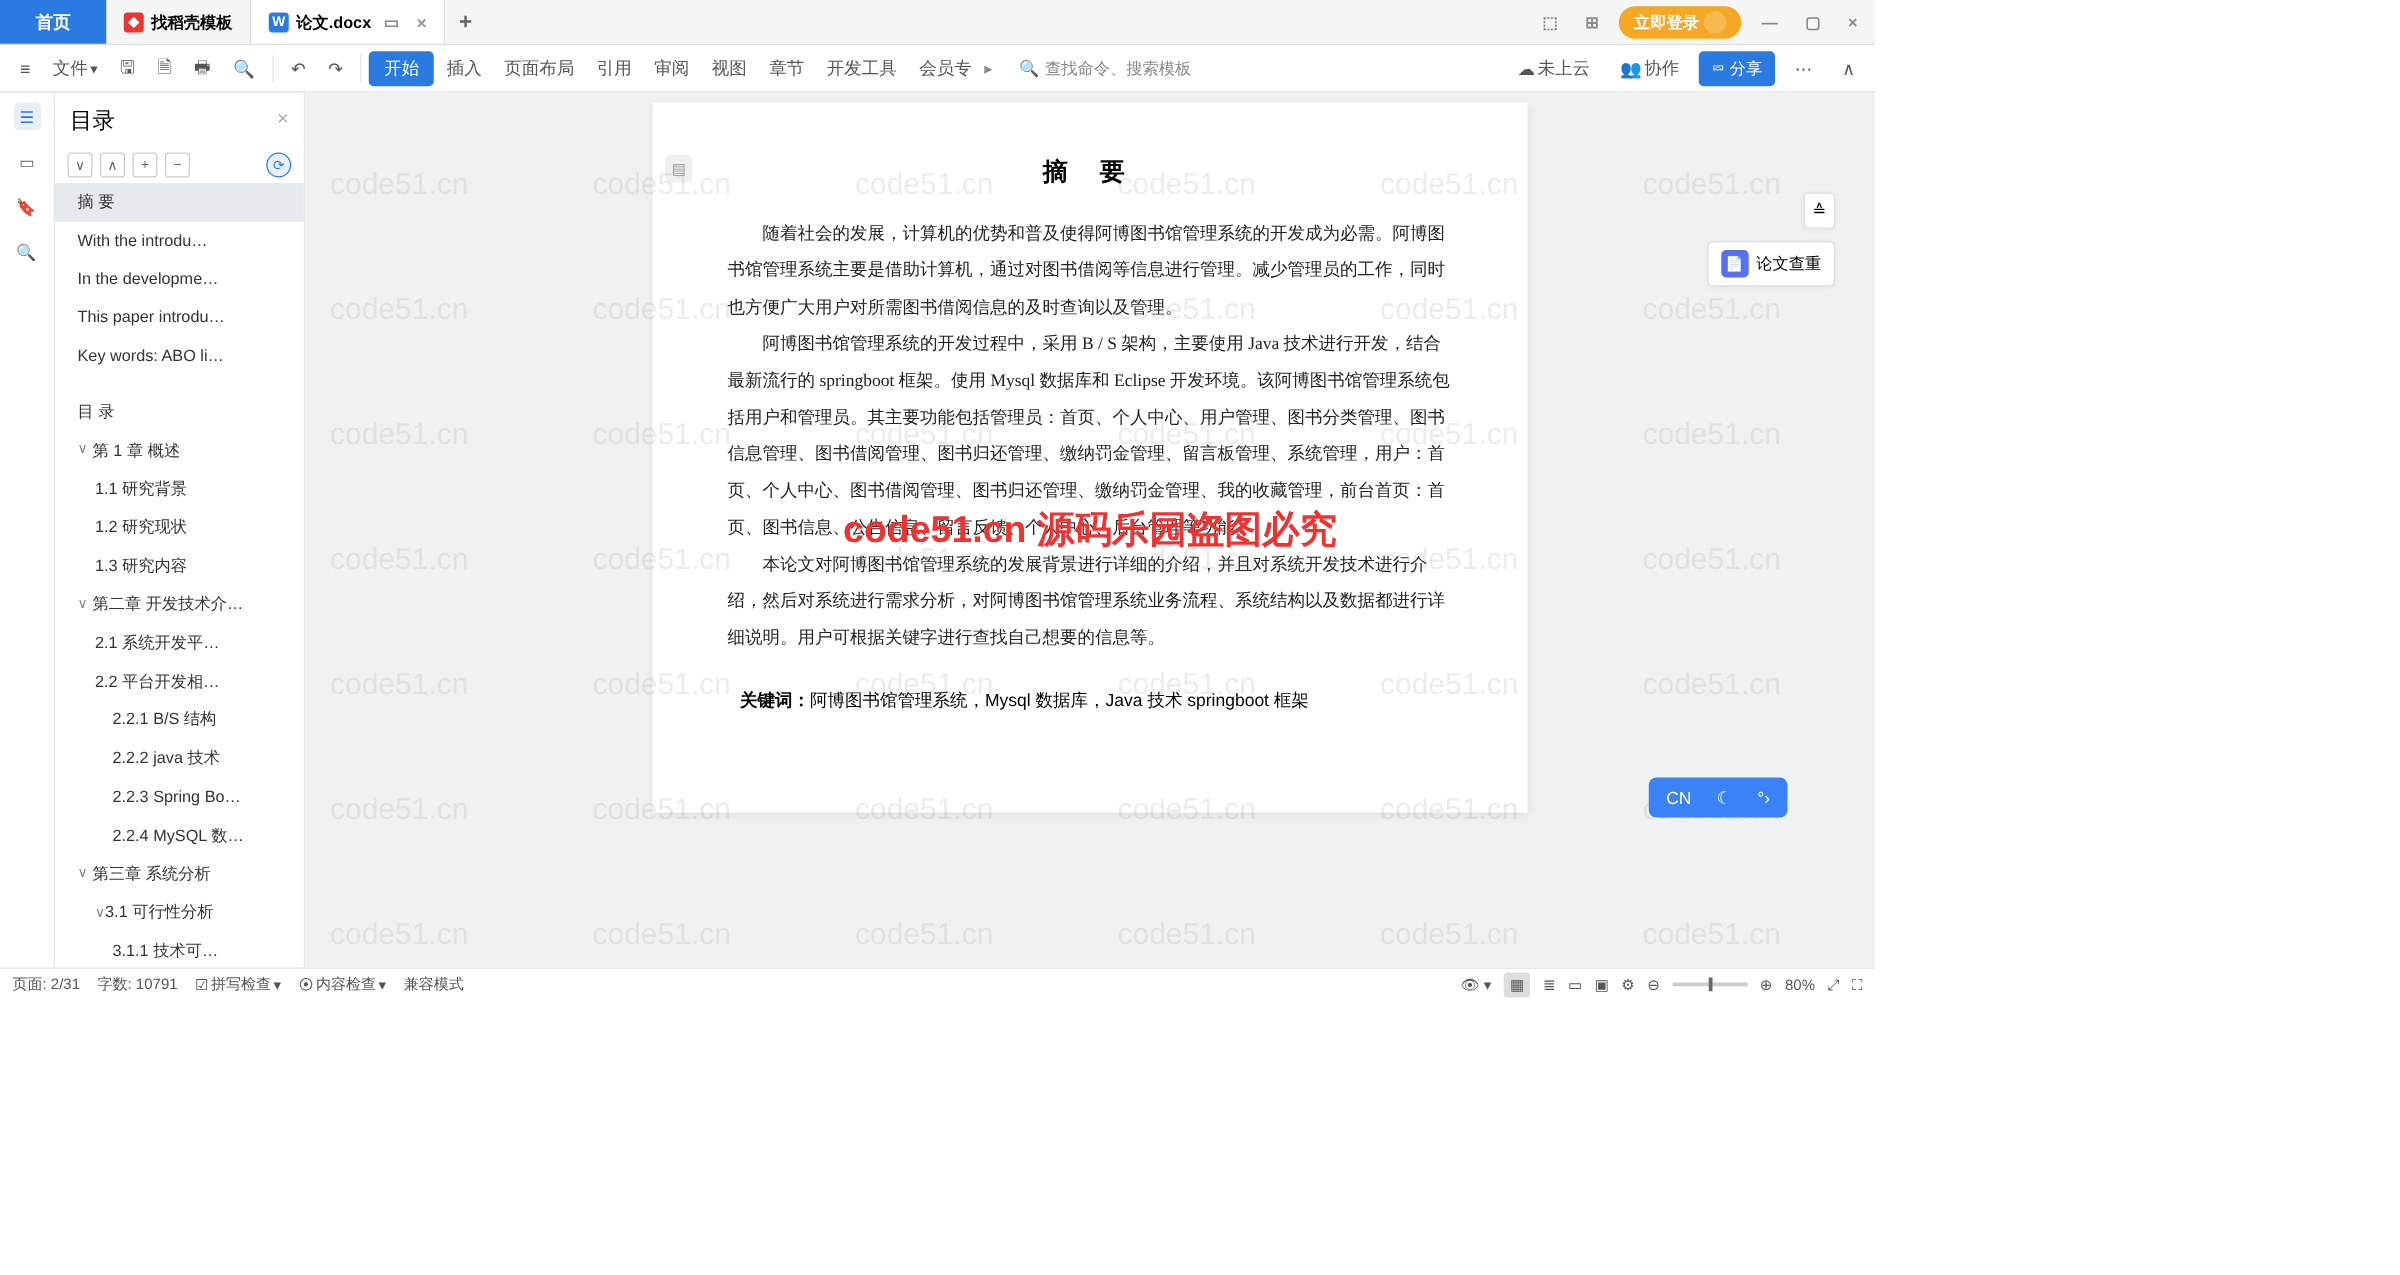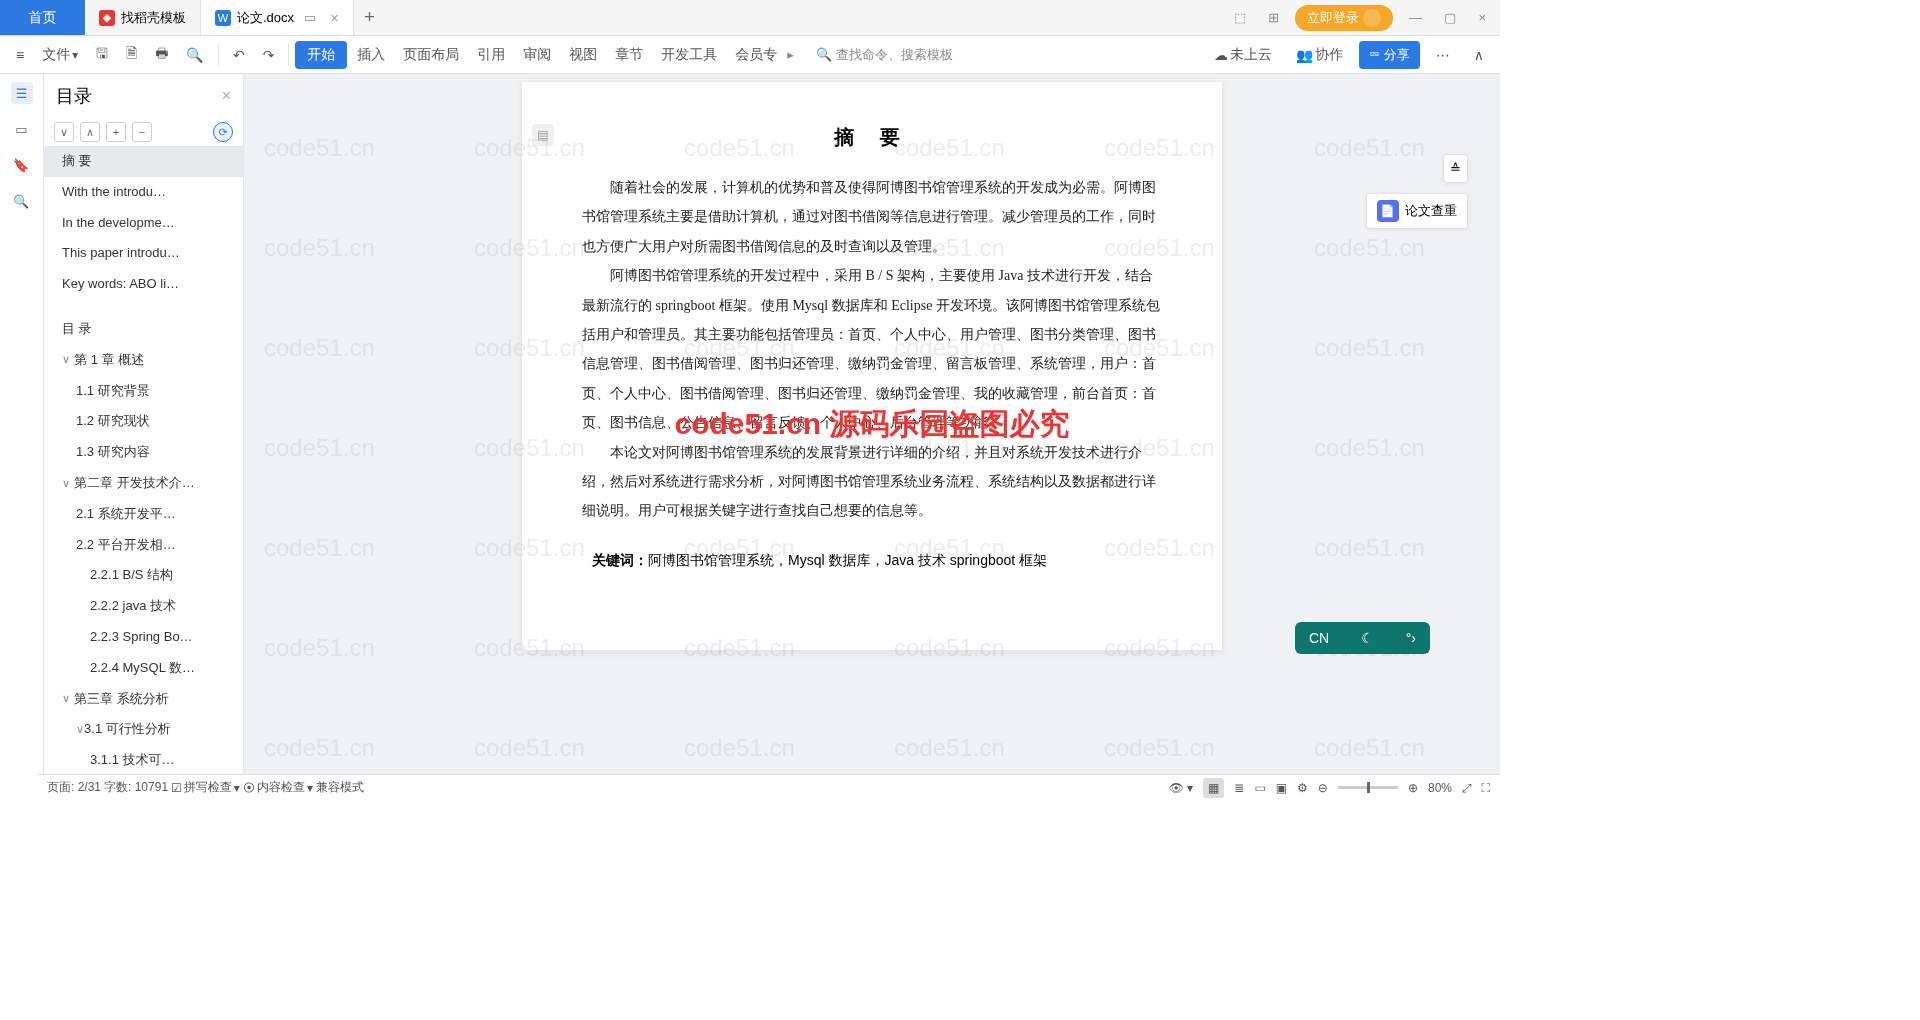--- a/index.html
+++ b/index.html
@@ -1,19 +1,19 @@
 <!DOCTYPE html>
 <html><head>
 <meta charset="utf-8">
 <style>
 * { margin: 0; padding: 0; box-sizing: border-box; font-family: "Microsoft YaHei", sans-serif; }
 body { background: #fff; width: 1500px; height: 800px; overflow: hidden; font-size: 13px; }
 
 
-.tabbar { height: 36px; background: #f5f5f5; display: flex; align-items: stretch; border-bottom: 1px solid #e0e0e0; }
+.tabbar { height: 36px; background: #f5f5f5; display: flex; align-items: stretch; border-bottom: 1px solid #e0e0e0; font-weight: bold; }
 .tab-home { background: #2a7ae2; color: #fff; width: 85px; display: flex; align-items: center; justify-content: center; font-size: 14px; }
 .tab { display: flex; align-items: center; padding: 0 14px; border-right: 1px solid #e0e0e0; gap: 6px; font-size: 13px; }
 .tab.active { background: #fff; }
 .tab-ico { width: 16px; height: 16px; border-radius: 3px; display: inline-flex; align-items: center; justify-content: center; font-size: 11px; color: #fff; }
 .tab-close { margin-left: 8px; color: #999; font-size: 14px; }
 .tab-actions { margin-left: 4px; display: flex; align-items: center; gap: 6px; color: #888; }
 .tab-add { width: 32px; display: flex; align-items: center; justify-content: center; color: #666; font-size: 18px; }
 .tabbar-right { margin-left: auto; display: flex; align-items: center; gap: 10px; padding-right: 8px; color: #888; }
 .login-btn { background: #f4a826; color: #fff; border-radius: 14px; padding: 4px 12px; font-size: 13px; display: flex; align-items: center; gap: 4px; }
 .avatar-ico { width: 18px; height: 18px; border-radius: 50%; background: #fff3; }
@@ -57,24 +57,24 @@
 .page-ico { position: absolute; left: 10px; top: 42px; width: 22px; height: 22px; background: #f0f0f0; border-radius: 4px; display: flex; align-items: center; justify-content: center; color: #999; font-size: 12px; }
 .wm { position: absolute; left: 50%; top: 50%; transform: translate(-50%,-50%); color: #e33; font-size: 30px; font-weight: 700; pointer-events: none; }
 .wm-bg { position: absolute; inset: 0; pointer-events: none; opacity: 0.15; font-size: 24px; color: #888; }
 .wm-bg span { position: absolute; }
 
 .rightfloat { position: absolute; right: 32px; top: 80px; display: flex; flex-direction: column; gap: 10px; align-items: flex-end; }
 .rf-btn { background: #fff; border: 1px solid #e0e0e0; border-radius: 4px; padding: 6px 10px; display: flex; align-items: center; gap: 6px; font-size: 13px; box-shadow: 0 1px 4px rgba(0,0,0,0.06); }
 .rf-btn.iconly { padding: 6px; }
 .rf-ico { width: 22px; height: 22px; background: #5a6ff0; border-radius: 4px; display: flex; align-items: center; justify-content: center; color: #fff; font-size: 12px; }
 
-.ime { position: absolute; right: 70px; bottom: 120px; background: #0f766e; color: #fff; border-radius: 6px; padding: 8px 14px; display: flex; align-items: flex-end; gap: 32px; font-size: 14px; }
-
-
-.status { height: 26px; border-top: 1px solid #e0e0e0; display: flex; align-items: center; padding: 0 10px; font-size: 12px; color: #555; gap: 3px; margin-left: 37px; }
+.ime { position: absolute; right: 70px; bottom: 120px; background: #3b82f6; color: #fff; border-radius: 6px; padding: 8px 14px; display: flex; align-items: flex-end; gap: 20px; font-size: 14px; }
+
+
+.status { height: 26px; border-top: 1px solid #e0e0e0; display: flex; align-items: center; padding: 0 10px; font-size: 12px; color: #555; gap: 14px; }
 .status-right { margin-left: auto; display: flex; align-items: center; gap: 10px; }
 .sbtn { display: flex; align-items: center; gap: 2px; }
 .zoom-track { width: 60px; height: 3px; background: #ccc; position: relative; }
 .zoom-track::after { content: ''; position: absolute; left: 48%; top: -4px; width: 3px; height: 11px; background: #666; }
 </style>
 </head>
 <body>
 
 <div class="tabbar">
   <div class="tab-home">首页</div>

